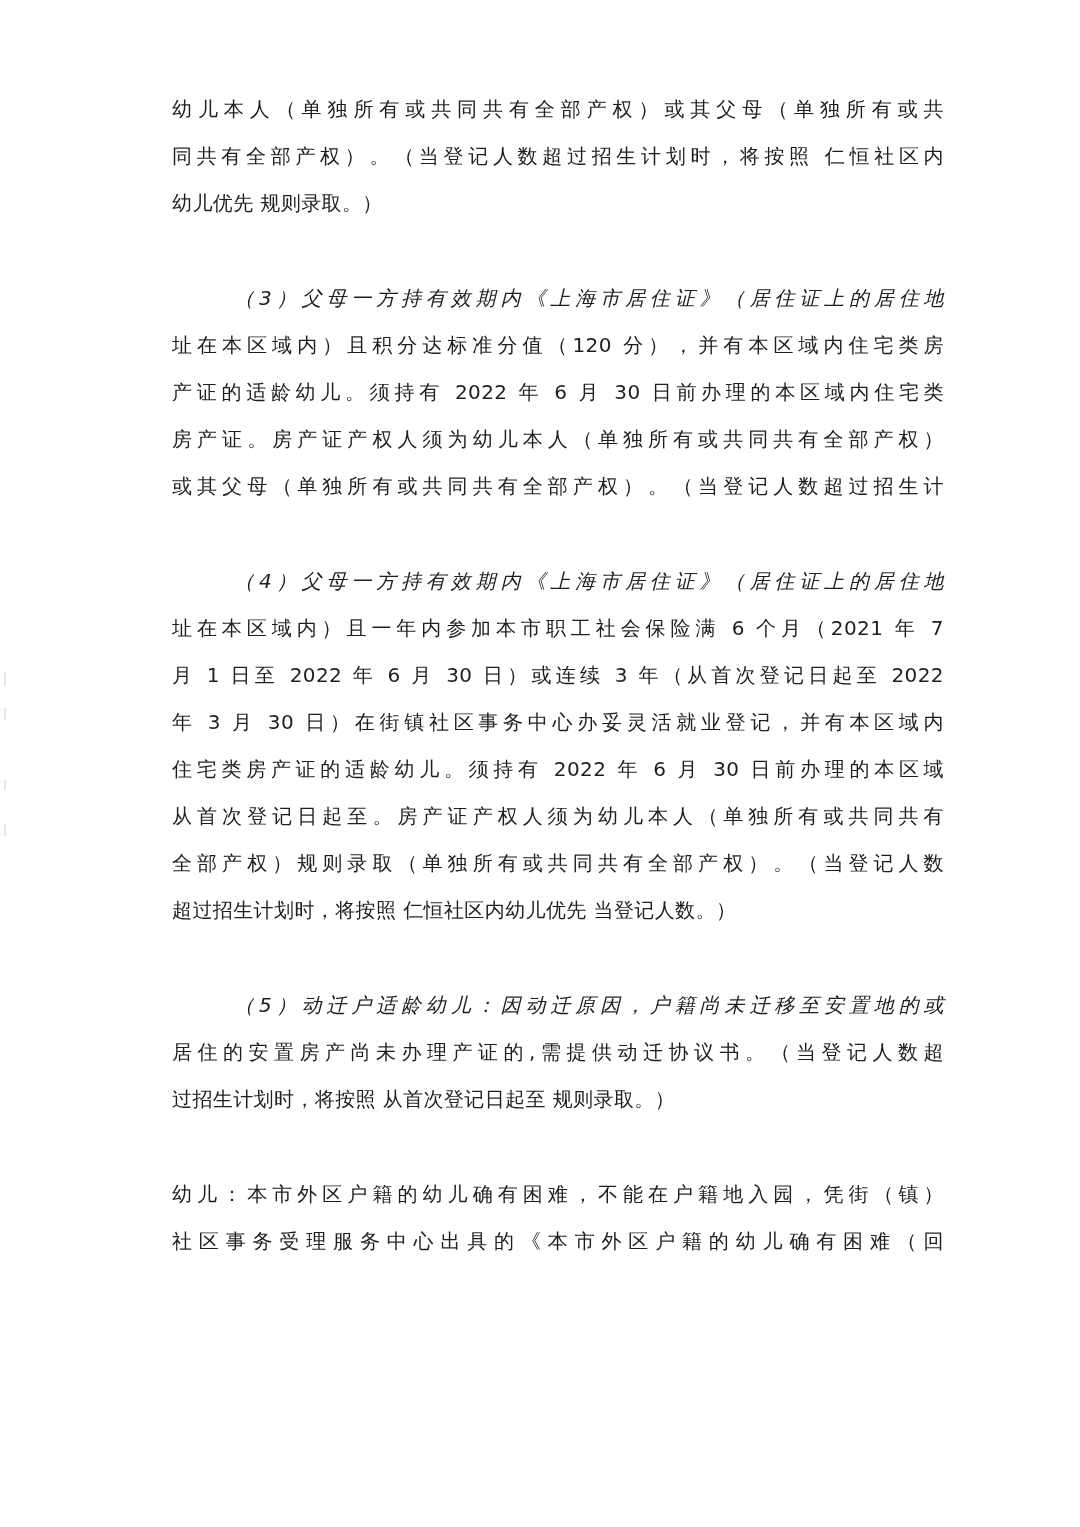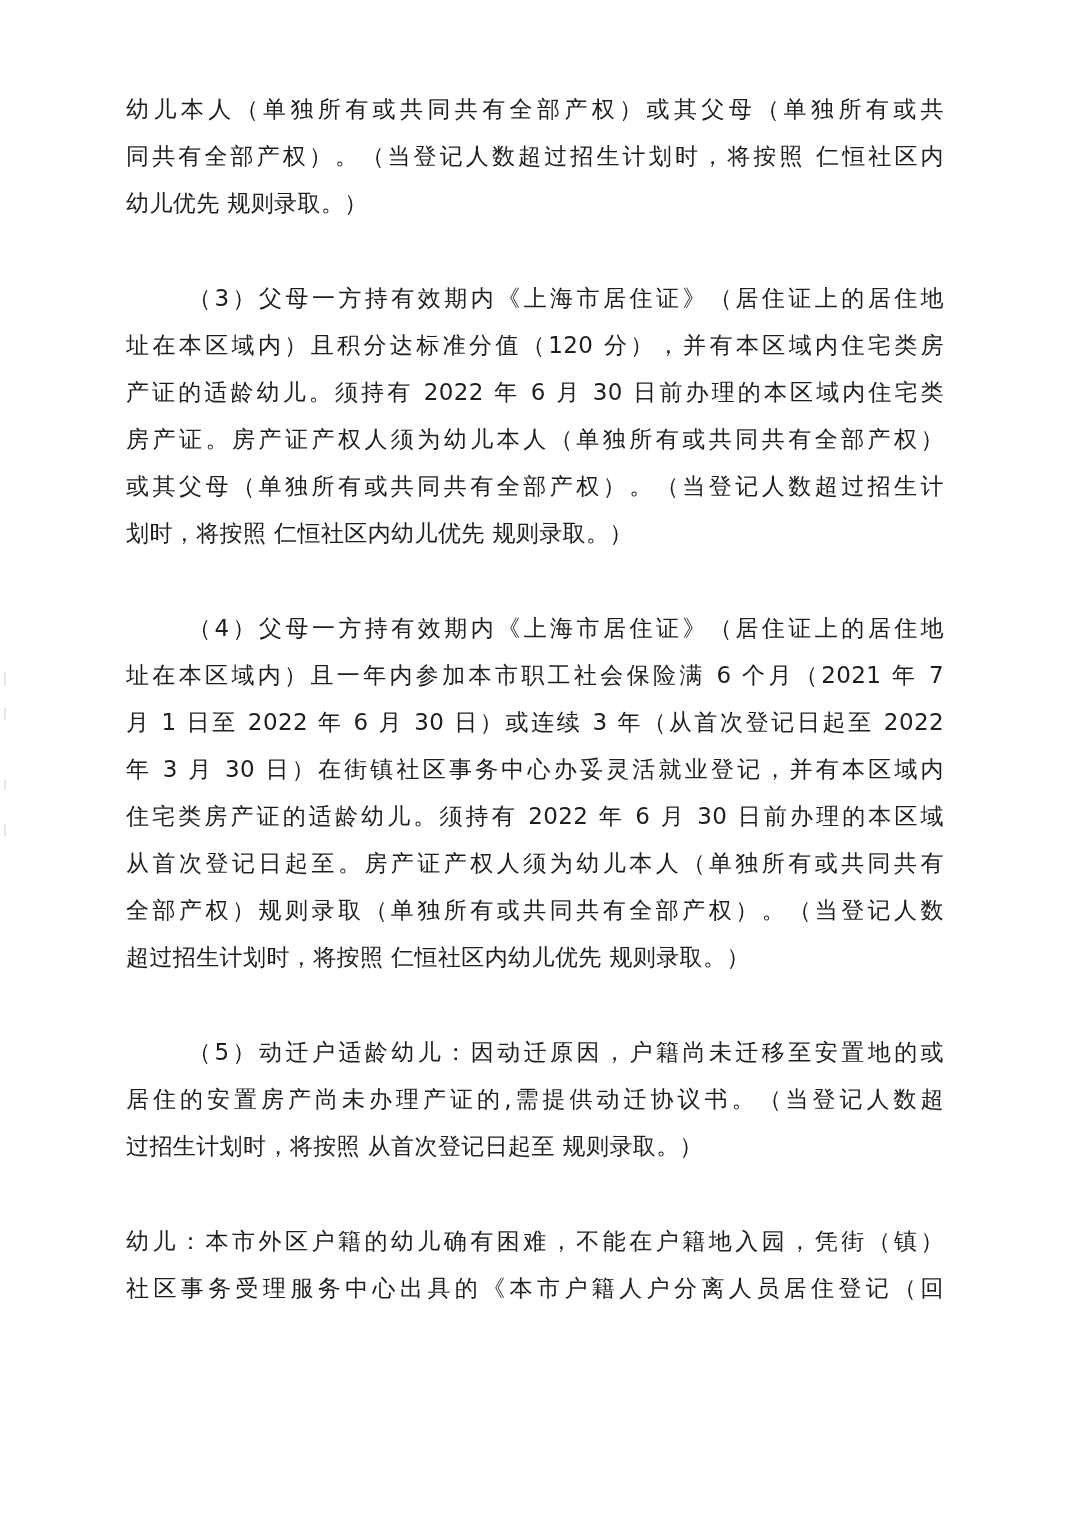--- a/index.html
+++ b/index.html
@@ -19,33 +19,35 @@
       position: absolute;
       left: 126px;
       top: 86px;
       width: 818px;
     }
     .para {
       margin: 0 0 48px 0;
     }
     .line {
       display: block;
-      font-size: 23px;
+      font-size: 20px;
       line-height: 47px;
       height: 47px;
       white-space: nowrap;
       letter-spacing: 0.4px;
       text-align: justify;
       text-align-last: justify;
+      margin-left: 46px;
     }
     .line.last {
       text-align-last: left;
     }
     .line.indent {
       padding-left: 62px;
+      font-style: italic;
     }
     .margin-speck {
       position: absolute;
       left: 4px;
       width: 2px;
       background: #e6e6e6;
     }
   </style>
 </head>
 <body>
@@ -57,43 +59,42 @@
     <span class="line">同共有全部产权）。（当登记人数超过招生计划时，将按照 仁恒社区内</span>
     <span class="line last">幼儿优先 规则录取。）</span>
   </div>
 
   <div class="para">
     <span class="line indent">（3）父母一方持有效期内《上海市居住证》（居住证上的居住地</span>
     <span class="line">址在本区域内）且积分达标准分值（120 分），并有本区域内住宅类房</span>
     <span class="line">产证的适龄幼儿。须持有 2022 年 6 月 30 日前办理的本区域内住宅类</span>
     <span class="line">房产证。房产证产权人须为幼儿本人（单独所有或共同共有全部产权）</span>
     <span class="line">或其父母（单独所有或共同共有全部产权）。（当登记人数超过招生计</span>
-    <span class="line last">划时，将按照 仁恒社区内幼儿优先 规则录取。）</span>
   </div>
 
   <div class="para">
     <span class="line indent">（4）父母一方持有效期内《上海市居住证》（居住证上的居住地</span>
     <span class="line">址在本区域内）且一年内参加本市职工社会保险满 6 个月（2021 年 7</span>
     <span class="line">月 1 日至 2022 年 6 月 30 日）或连续 3 年（从首次登记日起至 2022</span>
     <span class="line">年 3 月 30 日）在街镇社区事务中心办妥灵活就业登记，并有本区域内</span>
     <span class="line">住宅类房产证的适龄幼儿。须持有 2022 年 6 月 30 日前办理的本区域</span>
     <span class="line">从首次登记日起至。房产证产权人须为幼儿本人（单独所有或共同共有</span>
     <span class="line">全部产权）规则录取（单独所有或共同共有全部产权）。（当登记人数</span>
-    <span class="line last">超过招生计划时，将按照 仁恒社区内幼儿优先 规则录取。）</span>
+    <span class="line last">超过招生计划时，将按照 仁恒社区内幼儿优先 当登记人数。）</span>
   </div>
 
   <div class="para">
     <span class="line indent">（5）动迁户适龄幼儿：因动迁原因，户籍尚未迁移至安置地的或</span>
     <span class="line">居住的安置房产尚未办理产证的,需提供动迁协议书。（当登记人数超</span>
     <span class="line last">过招生计划时，将按照 从首次登记日起至 规则录取。）</span>
   </div>
 
   <div class="para">
     <span class="line">幼儿：本市外区户籍的幼儿确有困难，不能在户籍地入园，凭街（镇）</span>
-    <span class="line">社区事务受理服务中心出具的《本市户籍人户分离人员居住登记（回</span>
+    <span class="line">社区事务受理服务中心出具的《本市外区户籍的幼儿确有困难（回</span>
   </div>
 
 </div>
 
 <div class="margin-speck" style="top:672px;height:14px;"></div>
 <div class="margin-speck" style="top:708px;height:12px;"></div>
 <div class="margin-speck" style="top:780px;height:10px;"></div>
 <div class="margin-speck" style="top:824px;height:12px;"></div>
 
 </body></html>

